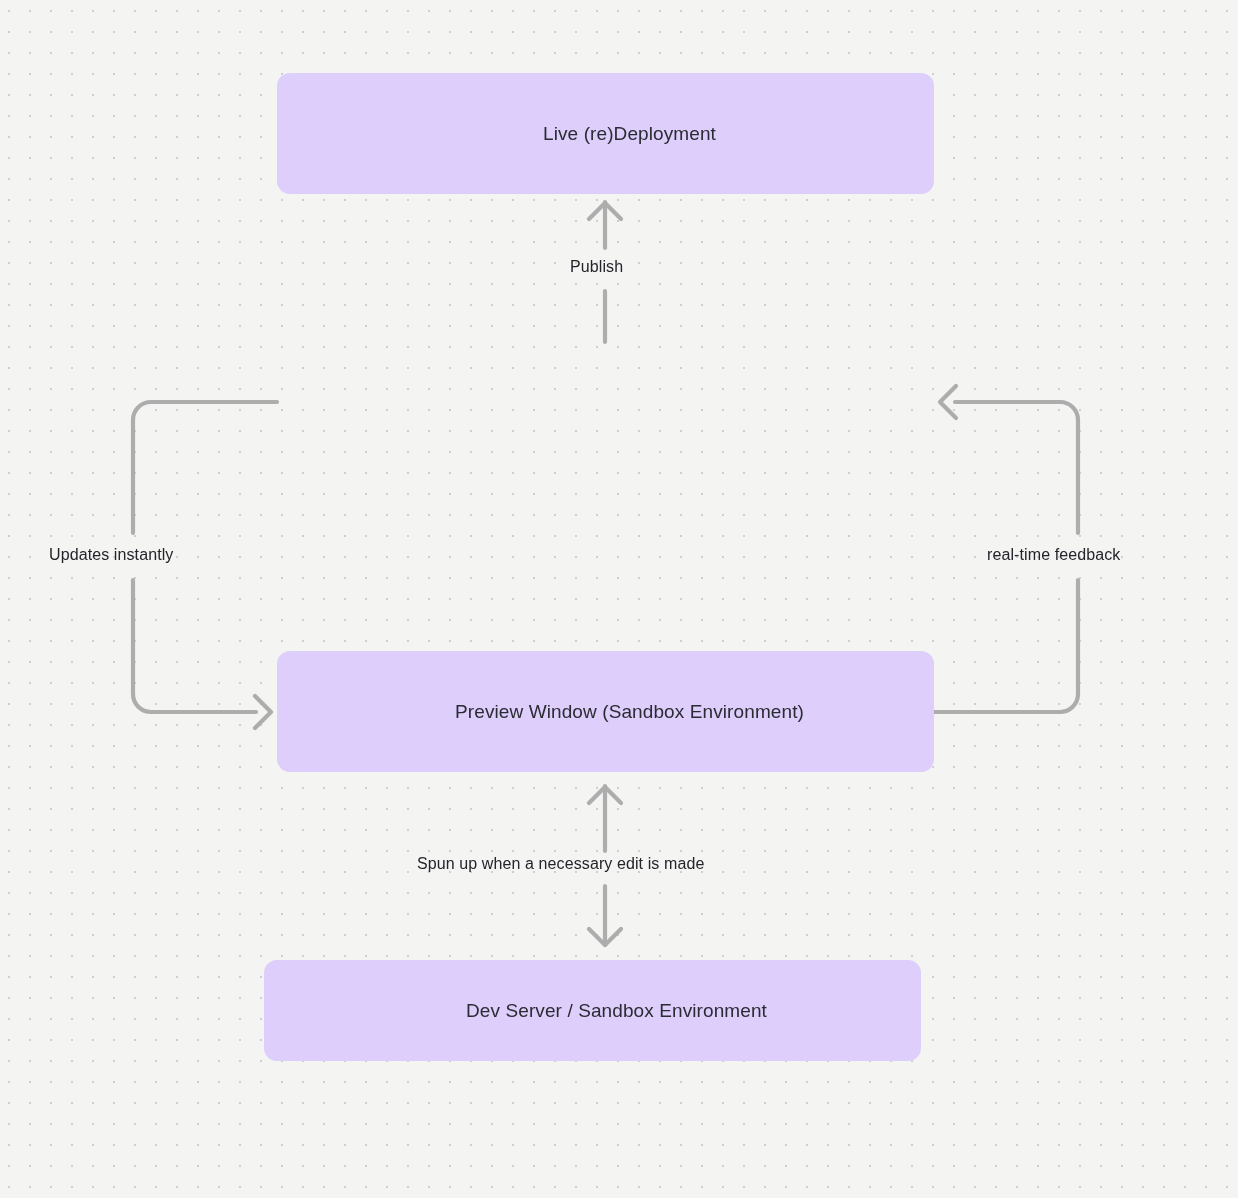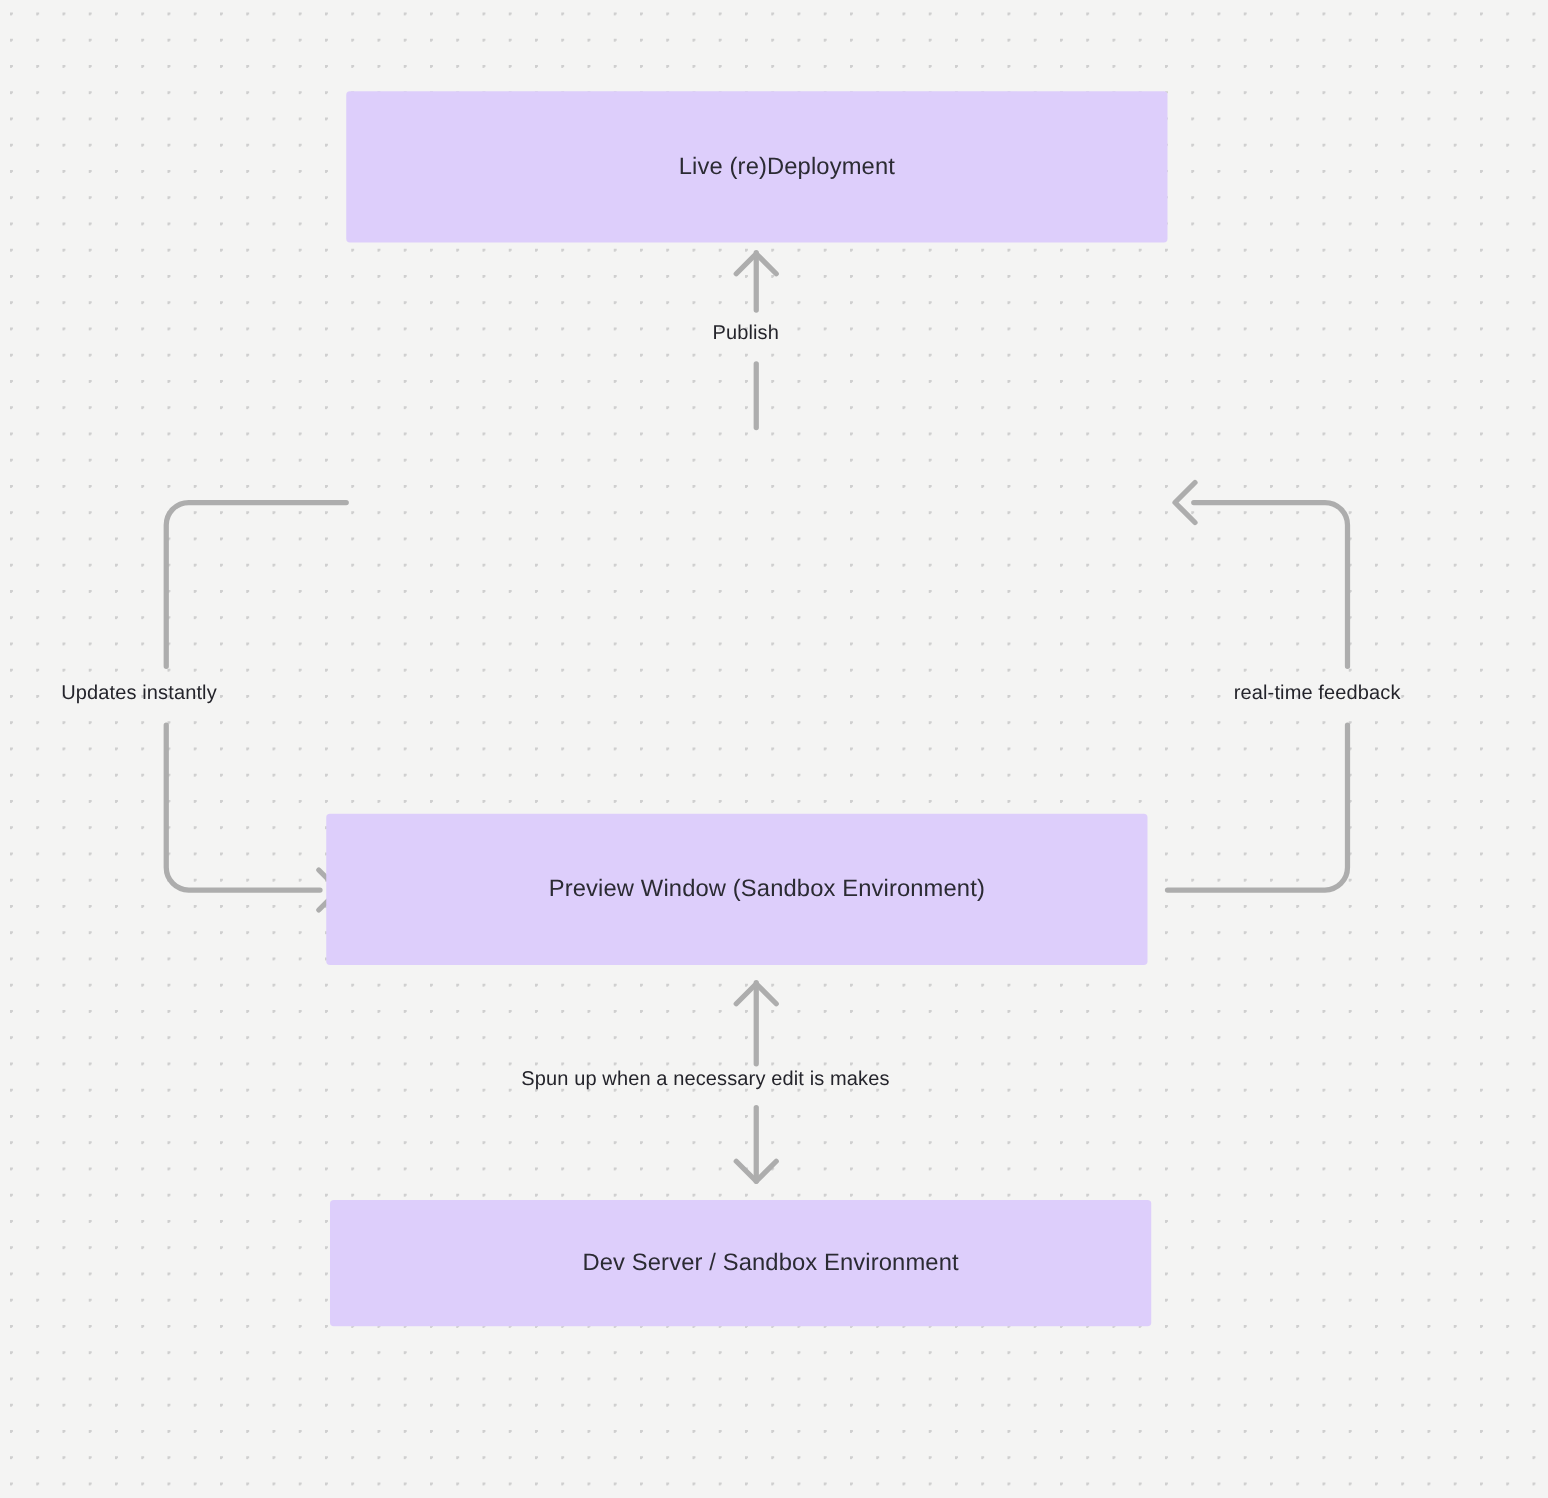--- a/index.html
+++ b/index.html
@@ -24,34 +24,34 @@
       radial-gradient(circle at 1px 1px, #cfcfcf 1.15px, rgba(0,0,0,0) 1.35px);
     background-size: 21px 21px;
     background-position: 8px 10px;
     overflow: hidden;
   }
 
   .node {
     position: absolute;
     box-sizing: border-box;
     background: #ddcefb;
-    border-radius: 3px;
+    border-radius: 13px;
     display: flex;
     align-items: center;
     justify-content: center;
     color: #2b2b33;
     font-size: 19px;
     letter-spacing: 0.1px;
     z-index: 3;
     padding-left: 48px;
   }
 
   #node-live       { left: 277px; top: 73px;  width: 657px; height: 121px; }
   #node-user       { left: 277px; top: 342px; width: 657px; height: 121px; }
-  #node-preview    { left: 261px; top: 651px; width: 657px; height: 121px; }
+  #node-preview    { left: 277px; top: 651px; width: 657px; height: 121px; }
   #node-devserver  { left: 264px; top: 960px; width: 657px; height: 101px; }
 
   #edge-layer {
     position: absolute;
     left: 0; top: 0;
     width: 1238px;
     height: 1198px;
     z-index: 2;
   }
 
@@ -118,15 +118,15 @@
   <div class="node" id="node-devserver">
     <span>Dev Server / Sandbox Environment</span>
   </div>
 
   <div class="edge-label" id="label-publish">Publish</div>
 
   <div class="edge-label" id="label-updates">Updates instantly</div>
 
   <div class="edge-label" id="label-feedback">real-time feedback</div>
 
-  <div class="edge-label" id="label-spunup">Spun up when a necessary edit is makes</div>
+  <div class="edge-label" id="label-spunup">Spun up when a necessary edit is made</div>
 
 </div>
 
 </body></html>

